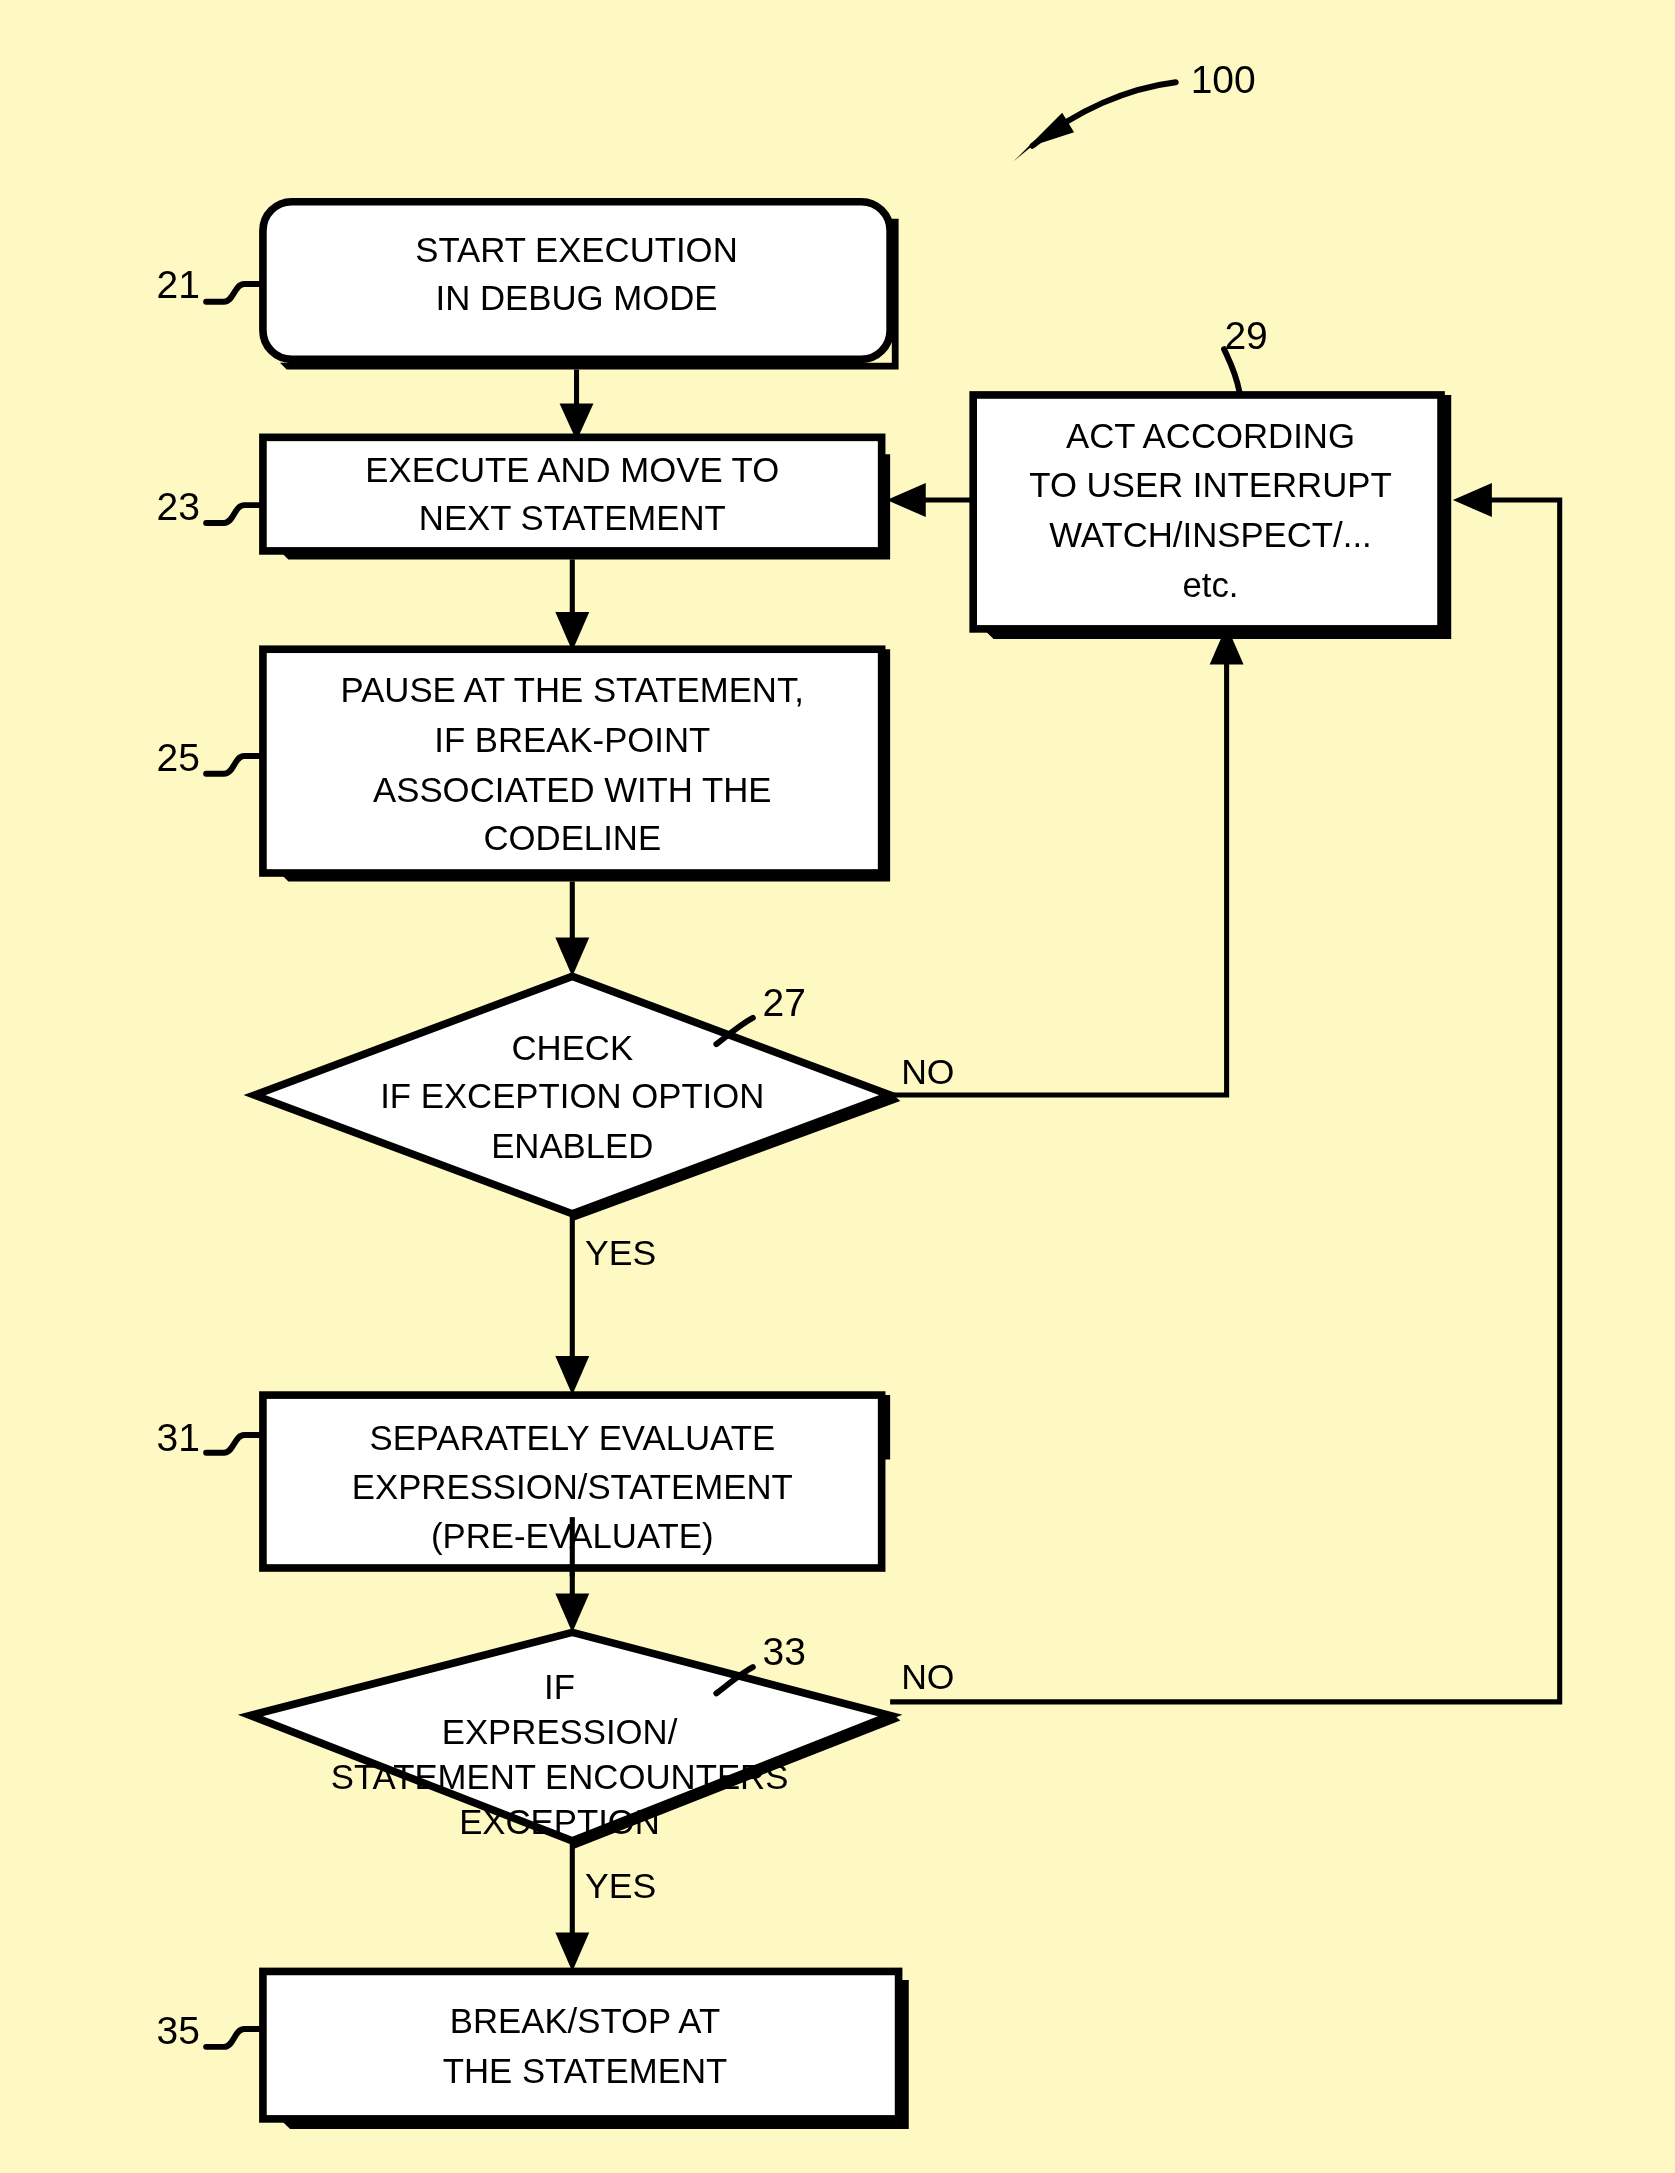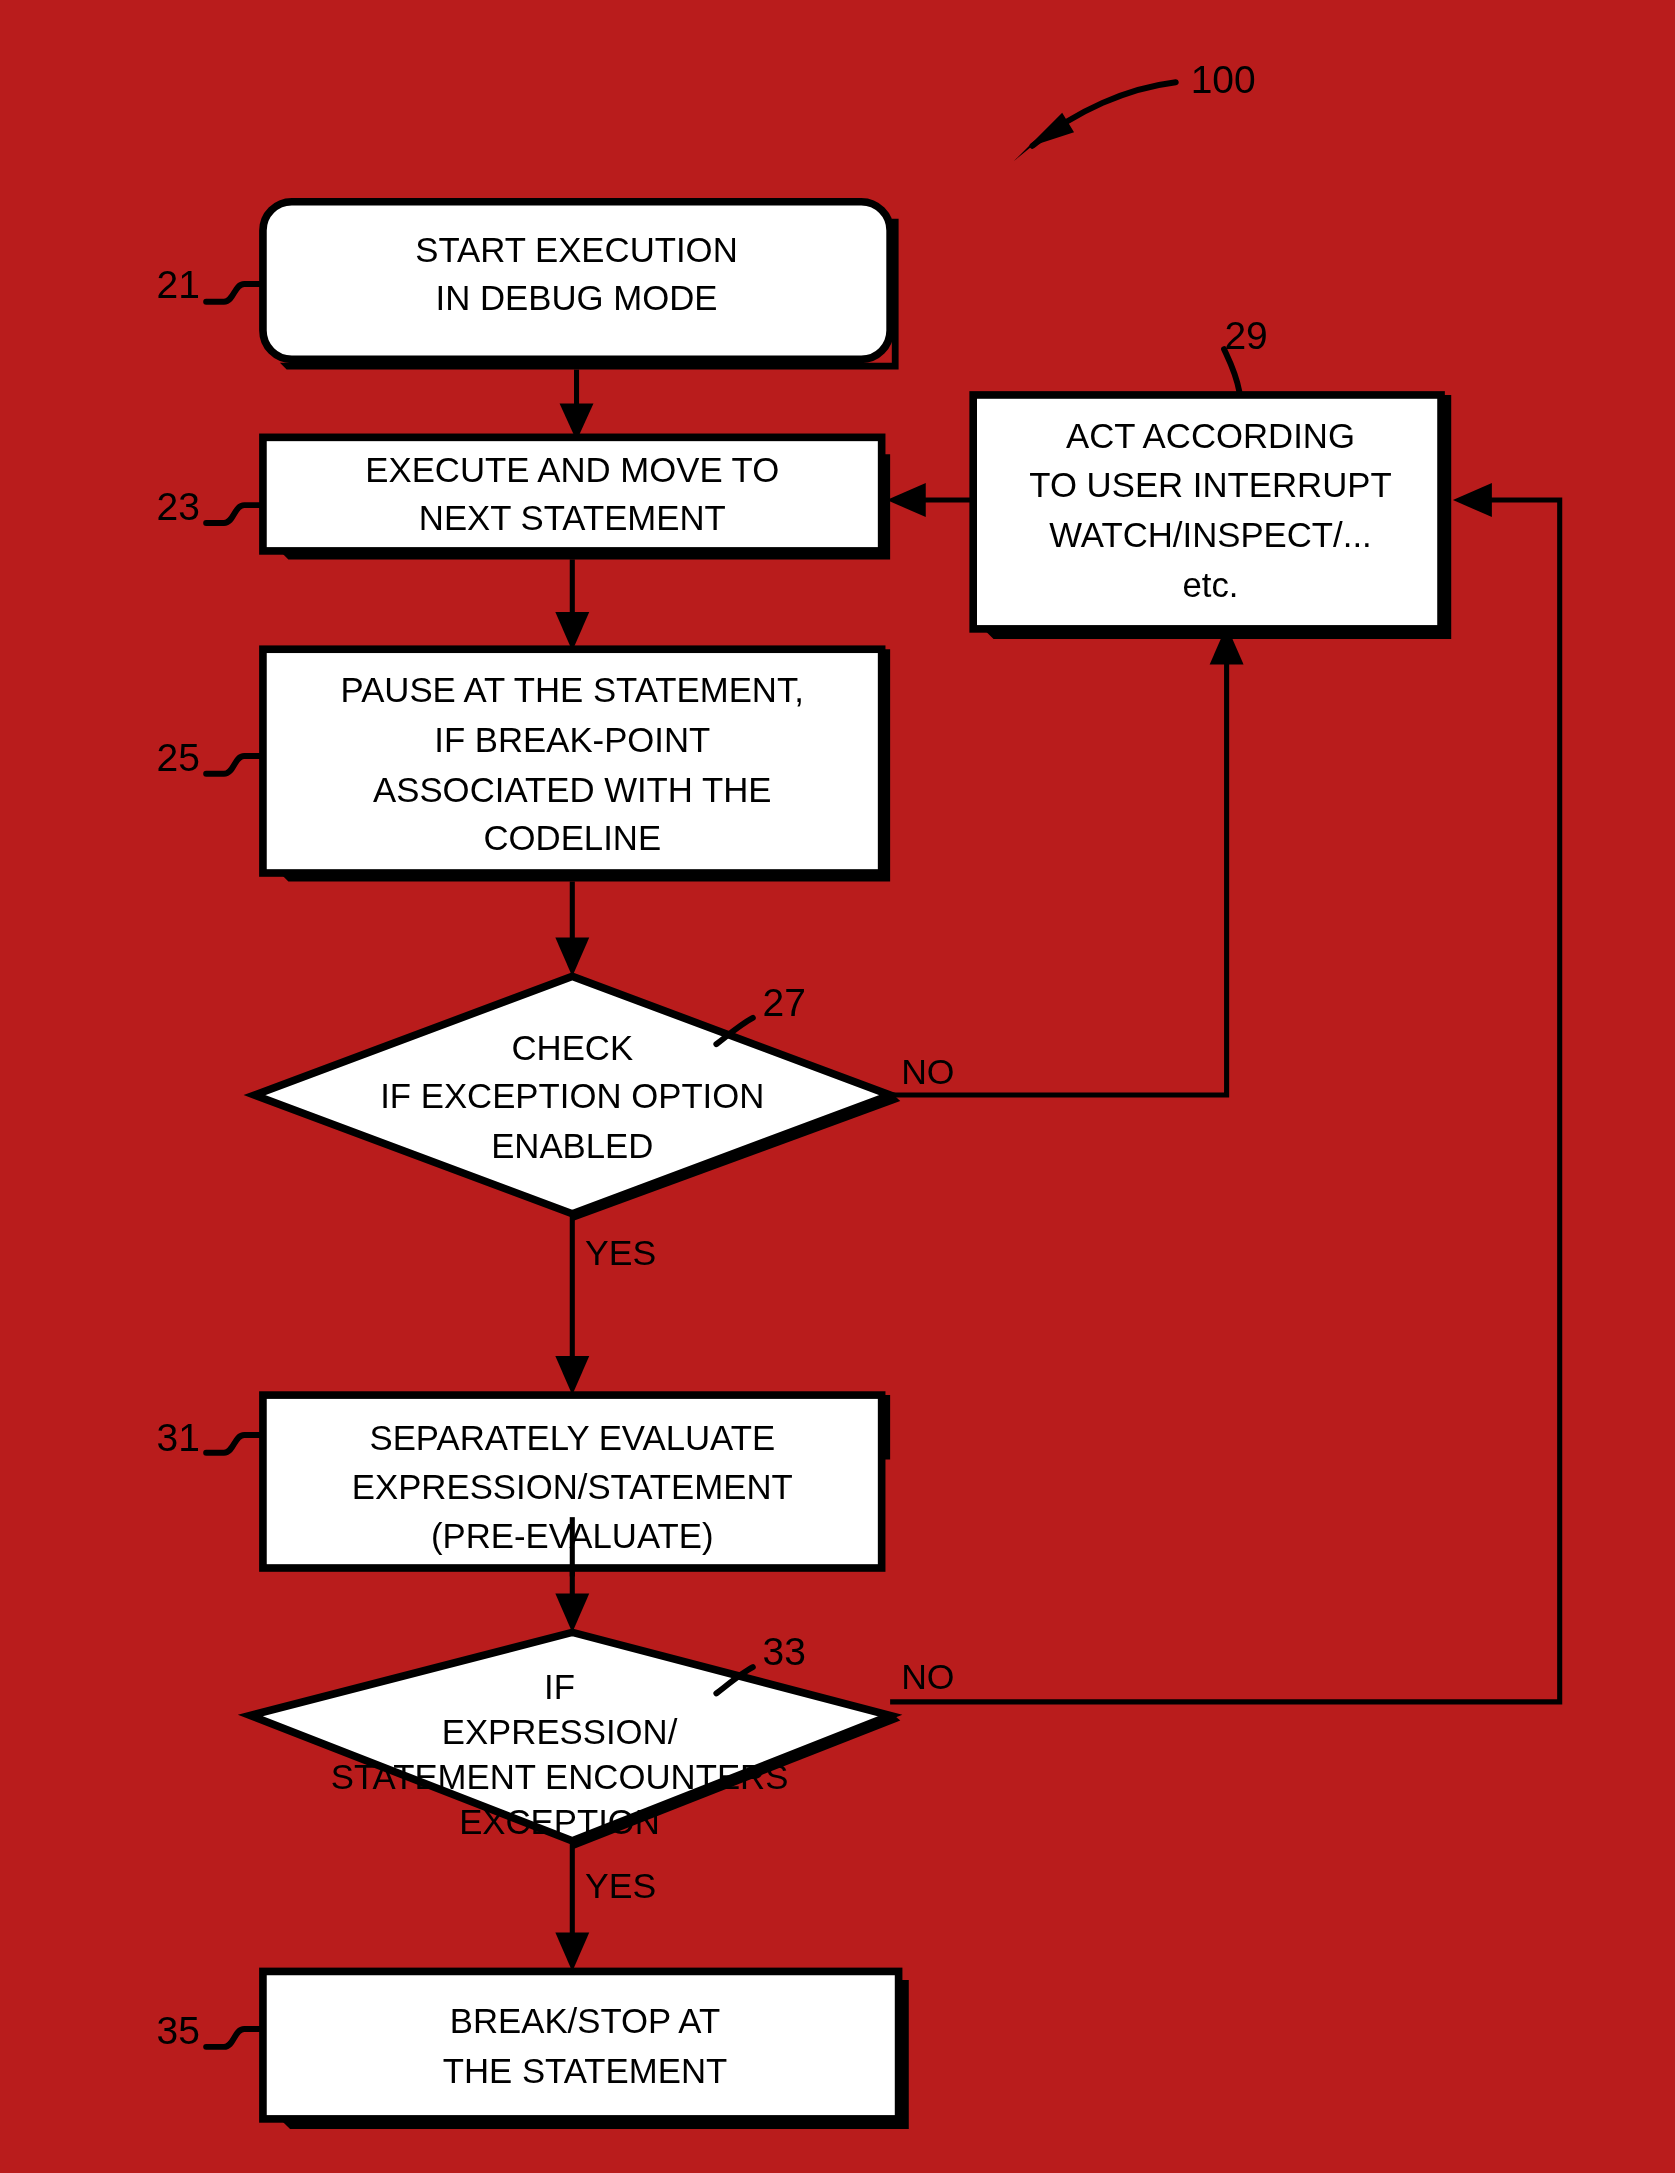--- a/index.html
+++ b/index.html
@@ -4,21 +4,21 @@
 <style>
   html, body {
     margin: 0;
     padding: 0;
     background: #ffffff;
   }
   #page {
     position: relative;
     width: 1676px;
     height: 2174px;
-    background: #b91c1c;
+    background: #fef9c3;
     overflow: hidden;
     font-family: "Liberation Sans", sans-serif;
     color: #000000;
   }
   #diagram-svg {
     position: absolute;
     left: 0;
     top: 0;
     width: 1676px;
     height: 2174px;

